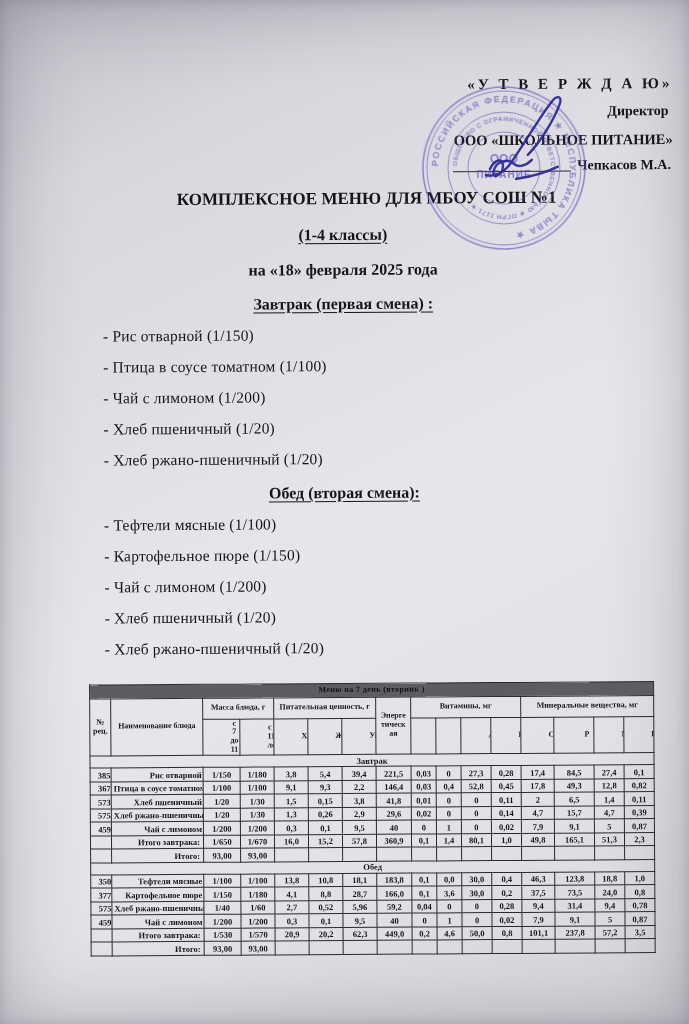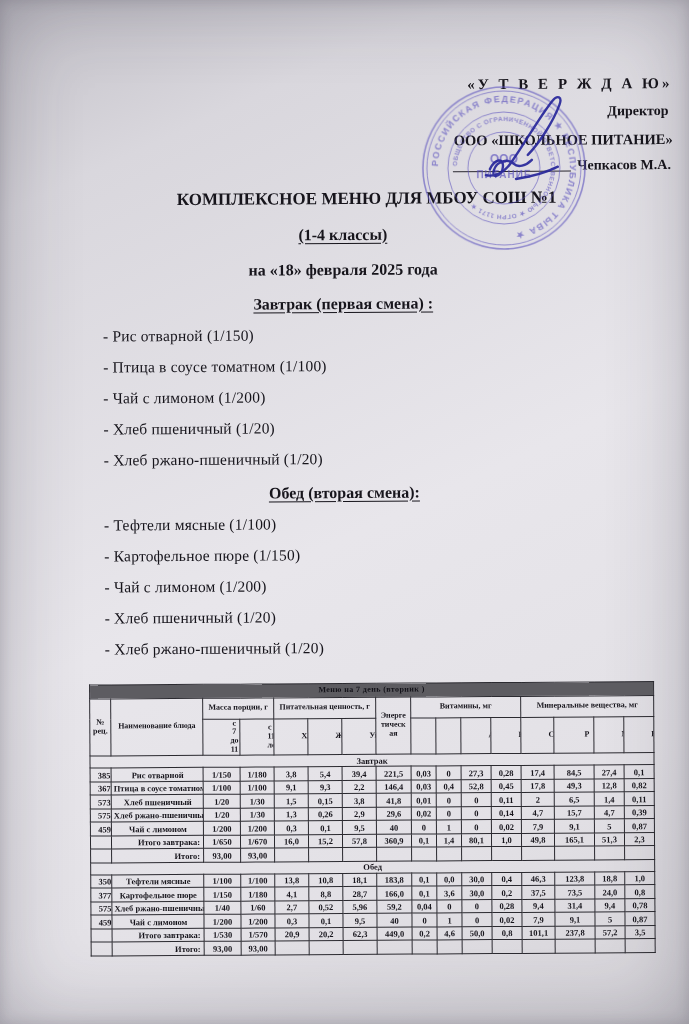--- a/index.html
+++ b/index.html
@@ -31,21 +31,21 @@
   .tbl-wrap{margin:26px 40px 0 88px;}
   table{border-collapse:collapse;table-layout:fixed;width:560px;font-family:"Liberation Serif","DejaVu Serif",serif;}
   th,td{border:1px solid #2b2a30;padding:0 1px;overflow:hidden;white-space:nowrap;}
   th{font-size:8px;line-height:1.12;font-weight:bold;text-align:center;white-space:normal;}
   th.caption{background:#5d5c61;color:#121118;height:13px;font-size:8px;letter-spacing:.4px;}
   th.grp{height:20px;}
   th.sub{height:15px;padding-left:27px;}
   td{font-size:8.5px;height:12.5px;font-weight:bold;text-align:center;}
   td.section{font-size:8.5px;height:11px;}
   td.no{text-align:right;padding-right:0;}
-  td.dish{text-align:center;padding-left:2px;}
+  td.dish{text-align:right;padding-left:2px;}
   td.label{text-align:right;padding-right:3px;padding-left:16px;}
   tr.total td{font-weight:bold;}
 </style>
 </head>
 <body>
 
 <div class="photo">
   <div class="content">
 
     <div class="approval">
@@ -128,21 +128,21 @@
             <col style="width:30px">
             <col style="width:30px">
         </colgroup>
         <thead>
           <tr>
             <th class="caption" colspan="16">Меню на 7 день (вторник )</th>
           </tr>
           <tr>
             <th class="grp" rowspan="2">№ рец.</th>
             <th class="grp" rowspan="2">Наименование блюда</th>
-            <th class="grp" colspan="2">Масса порции, г</th>
+            <th class="grp" colspan="2">Масса блюда, г</th>
             <th class="grp" colspan="3">Питательная ценность, г</th>
             <th class="grp" rowspan="2">Энерге тическ ая</th>
             <th class="grp" colspan="4">Витамины, мг</th>
             <th class="grp" colspan="4">Минеральные вещества, мг</th>
           </tr>
           <tr>
             <th class="sub">с 7 до 11</th>
             <th class="sub">с 11 лет</th>
             <th class="sub">Хлеб,</th>
             <th class="sub">Жиры,</th>

